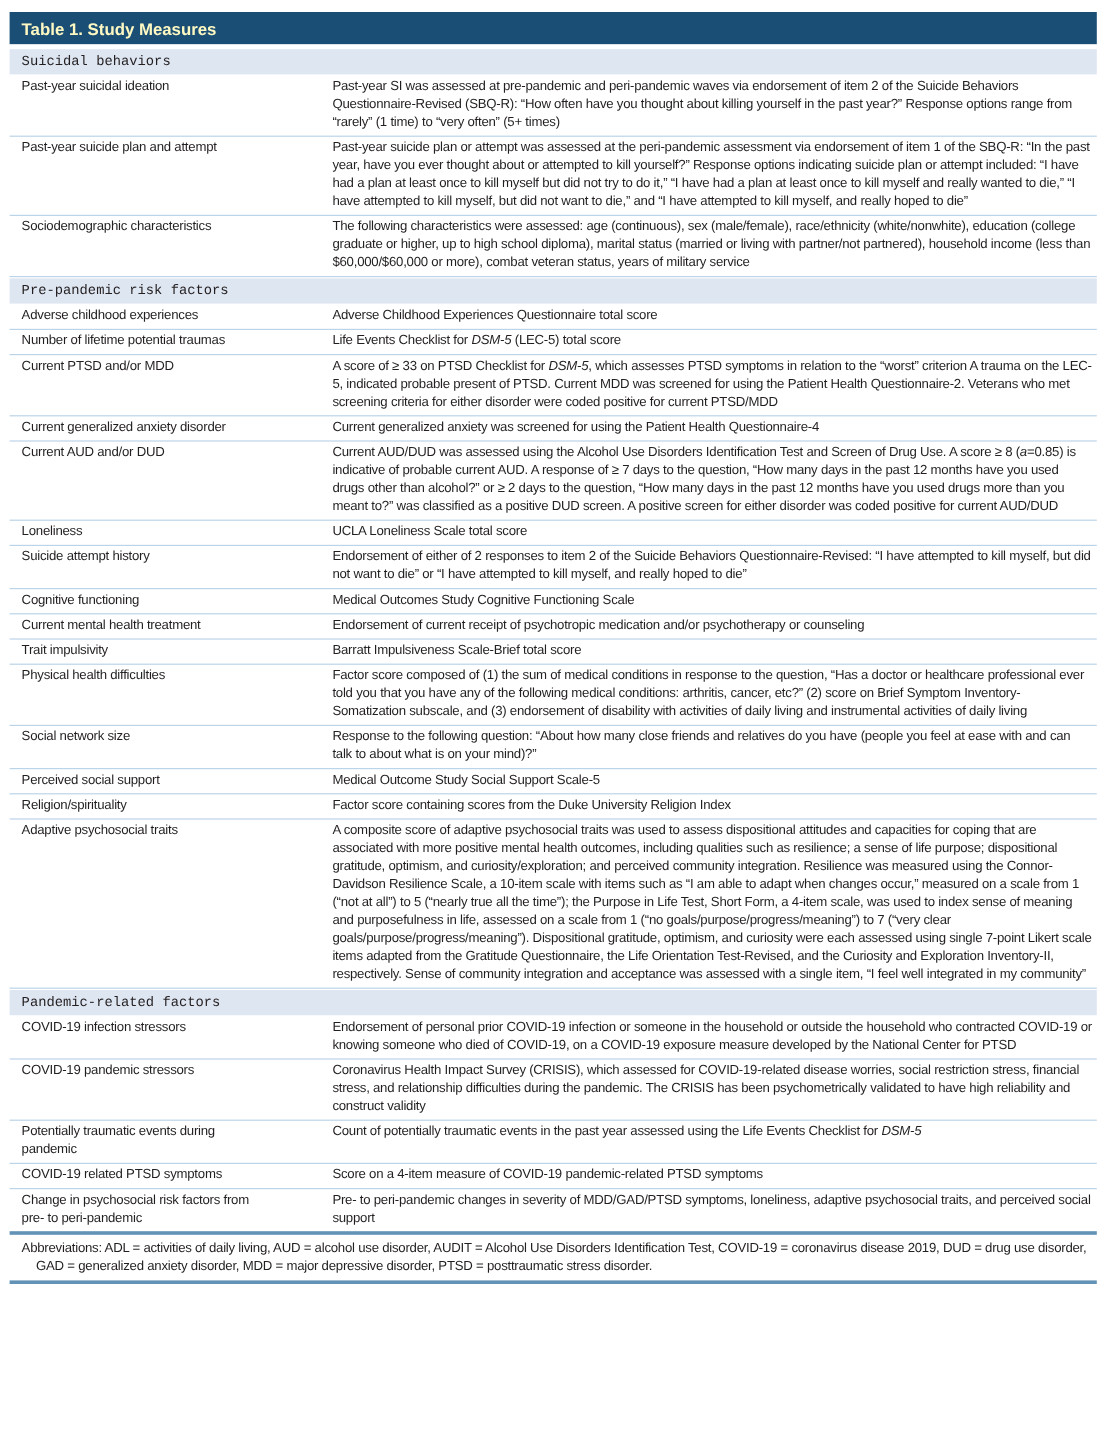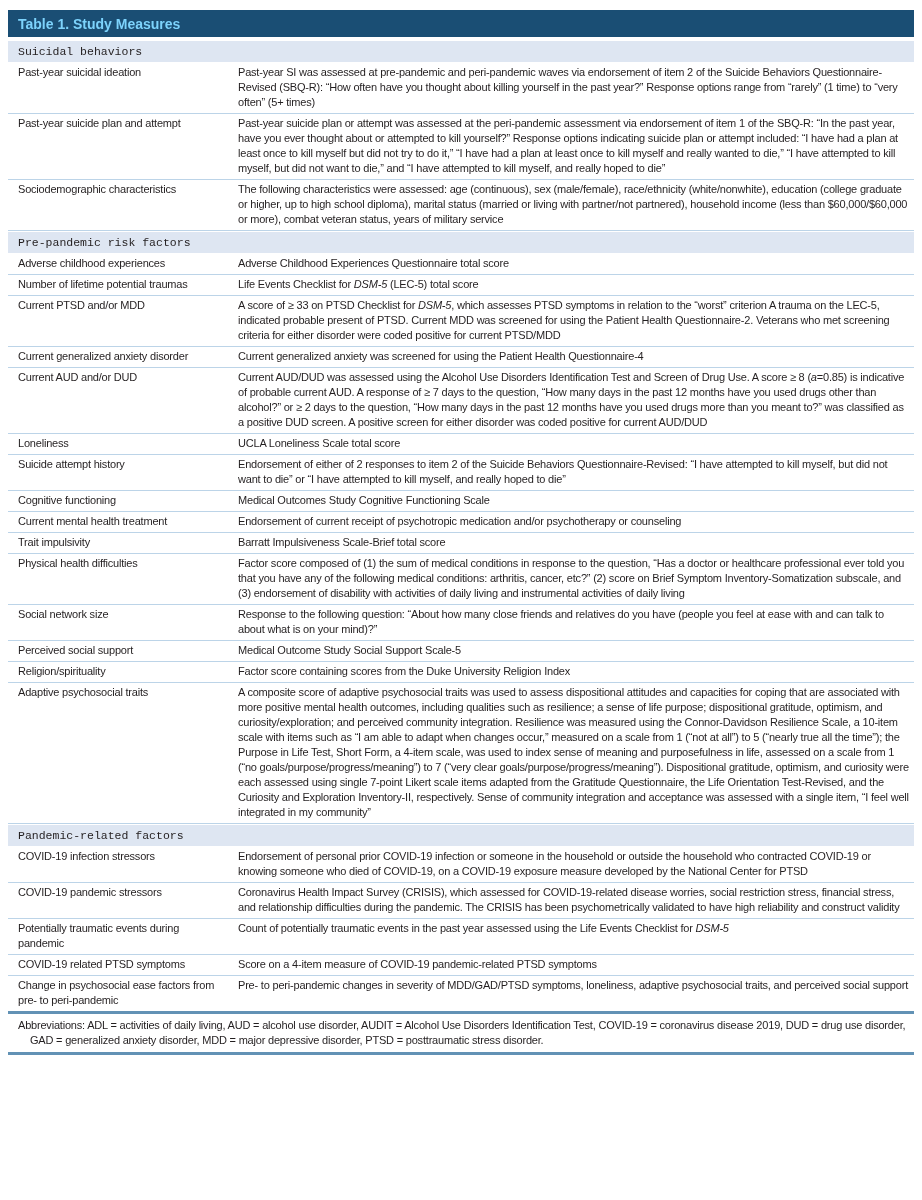--- a/index.html
+++ b/index.html
@@ -4,44 +4,45 @@
 <style>
   html, body { margin:0; padding:0; background:#ffffff; }
   body {
     width:922px; height:1200px; overflow:hidden;
     font-family:"Liberation Sans", sans-serif;
     color:#231f20;
     -webkit-font-smoothing:antialiased;
   }
   .table-wrap { margin:10px 8px 0 8px; }
   .title-bar {
-    background:#1a4e74; color:#7dd3fc;
+    background:#1a4e74; color:#fef9c3;
     font-size:14px; font-weight:bold;
     padding:6px 10px 5px 10px;
     line-height:16px;
   }
   .title-gap { height:3px; background:#ffffff; }
   .section-row {
     background:#dee6f2;
     font-size:11.5px; line-height:15px;
     padding:3px 10px 3px 10px;
     margin:1px 0 1px 0;
     font-family:Liberation Mono, monospace;
   }
   .measure-row {
     display:grid;
     grid-template-columns:230px 1fr;
     border-bottom:1px solid #bcd4e8;
     padding:2px 0 3px 0;
     font-size:11px; line-height:15px;
     letter-spacing:-0.2px;
+    gap:20px;
   }
   .measure-row:last-child { border-bottom:none; }
   .label-cell { padding-left:10px; padding-right:10px; }
-  .desc-cell { padding-right:4px; }
+  .desc-cell { padding-right:4px;margin-left:19px; }
   .desc-cell i { font-style:italic; }
   .rule { height:3px; background:#6292b5; }
   .footnote {
     font-size:11px; line-height:15px;
     letter-spacing:-0.2px;
     padding:4px 6px 4px 22px;
     text-indent:-12px;
   }
 </style>
 </head>
@@ -136,20 +137,20 @@
       </div>
       <div class="measure-row">
         <div class="label-cell">Potentially traumatic events during pandemic</div>
         <div class="desc-cell"><span>Count of potentially traumatic events in the past year assessed using the Life Events Checklist for </span><i>DSM-5</i></div>
       </div>
       <div class="measure-row">
         <div class="label-cell">COVID-19 related PTSD symptoms</div>
         <div class="desc-cell"><span>Score on a 4-item measure of COVID-19 pandemic-related PTSD symptoms</span></div>
       </div>
       <div class="measure-row">
-        <div class="label-cell">Change in psychosocial ease factors from pre- to peri-pandemic</div>
+        <div class="label-cell">Change in psychosocial risk factors from pre- to peri-pandemic</div>
         <div class="desc-cell"><span>Pre- to peri-pandemic changes in severity of MDD/GAD/PTSD symptoms, loneliness, adaptive psychosocial traits, and perceived social support</span></div>
       </div>
     </div>
   <div class="rule"></div>
   <div class="footnote">Abbreviations: ADL = activities of daily living, AUD = alcohol use disorder, AUDIT = Alcohol Use Disorders Identification Test, COVID-19 = coronavirus disease 2019, DUD = drug use disorder, GAD = generalized anxiety disorder, MDD = major depressive disorder, PTSD = posttraumatic stress disorder.</div>
   <div class="rule"></div>
 </div>
 
 </body></html>

